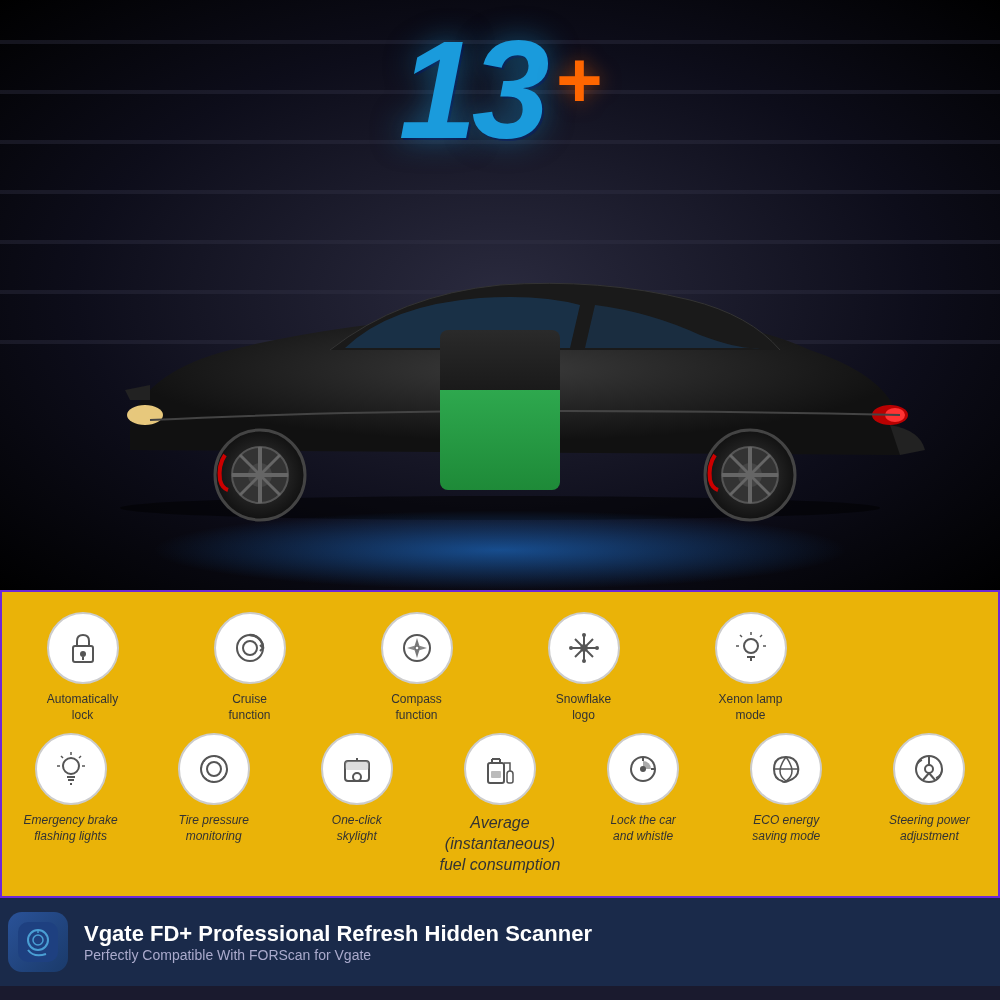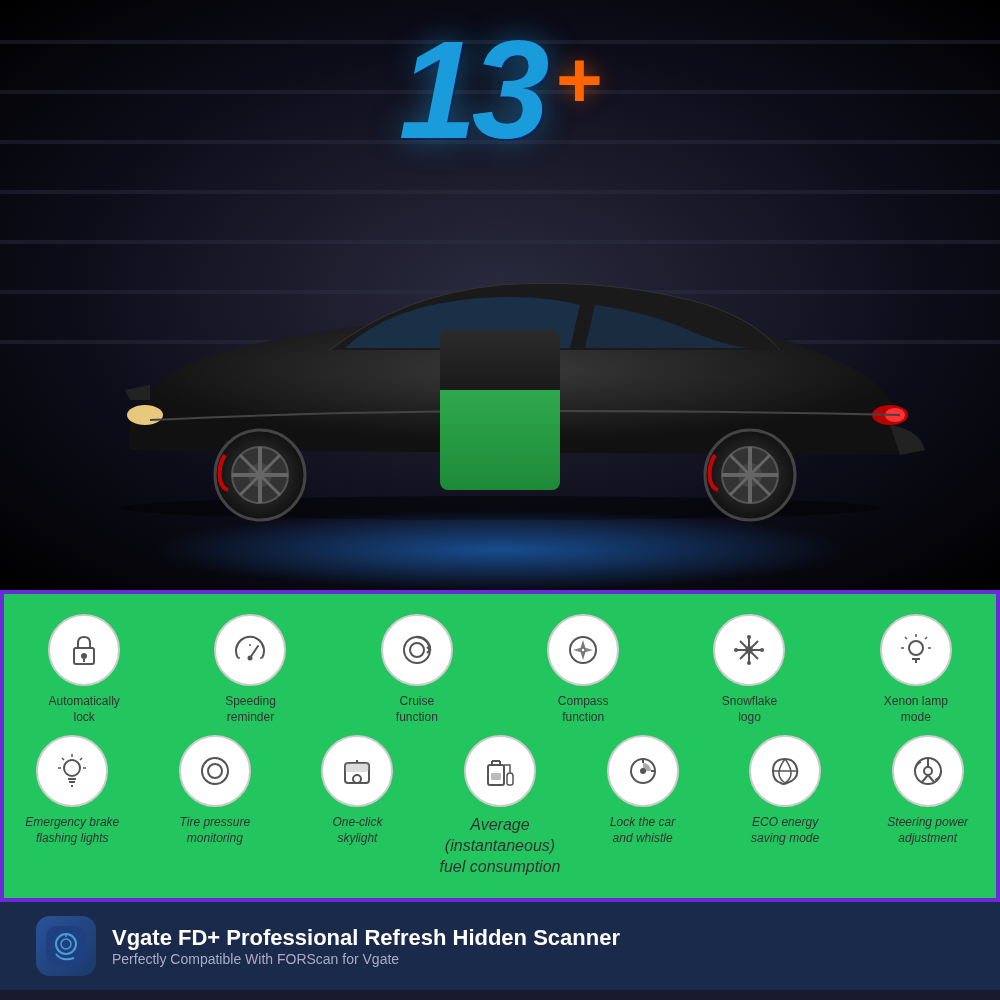--- a/index.html
+++ b/index.html
@@ -164,22 +164,22 @@
       color: white;
       font-style: italic;
       line-height: 1;
       text-shadow: 2px 2px 4px rgba(0,0,0,0.8);
       letter-spacing: 2px;
     }
 
     
     .features-section {
       width: 100%;
-      background: #22c55e;
-      border: 4px solid #6d28d9;
+      background: #eab308;
+      border: 2px solid #6d28d9;
       padding: 20px 2px;
       flex-shrink: 0;
     }
 
     .features-grid {
       display: grid;
       grid-template-columns: repeat(6, 1fr);
       gap: 10px;
       margin-bottom: 10px;
     }
@@ -210,21 +210,21 @@
     .feature-label {
       font-size: 12px;
       color: #333;
       text-align: center;
       line-height: 1.3;
     }
 
     
     .bottom-section {
       background: #1a2a4a;
-      padding: 14px 36px;
+      padding: 14px 8px;
       display: flex;
       align-items: center;
       gap: 16px;
       flex-shrink: 0;
     }
 
     .app-icon {
       width: 60px;
       height: 60px;
       background: linear-gradient(135deg, #2a5298, #1a3a6a);
@@ -358,33 +358,20 @@
           <svg viewBox="0 0 40 40">
             <rect x="10" y="18" width="20" height="16" rx="2" fill="none" stroke="#555" stroke-width="2"></rect>
             <path d="M14,18 L14,13 Q14,7 20,7 Q26,7 26,13 L26,18" fill="none" stroke="#555" stroke-width="2"></path>
             <circle cx="20" cy="26" r="3" fill="#555"></circle>
             <line x1="20" y1="29" x2="20" y2="32" stroke="#555" stroke-width="2"></line>
           </svg>
         </div>
         <div class="feature-label">Automatically<br>lock</div>
       </div>
 
-      <div class="feature-item">
-        <div class="feature-icon-circle">
-          <svg viewBox="0 0 40 40">
-            <path d="M8,28 A14,14,0,1,1,32,28" fill="none" stroke="#555" stroke-width="2"></path>
-            <line x1="20" y1="28" x2="28" y2="16" stroke="#555" stroke-width="2" stroke-linecap="round"></line>
-            <circle cx="20" cy="28" r="2.5" fill="#555"></circle>
-            <line x1="8" y1="28" x2="10" y2="28" stroke="#555" stroke-width="1.5"></line>
-            <line x1="32" y1="28" x2="30" y2="28" stroke="#555" stroke-width="1.5"></line>
-            <line x1="20" y1="14" x2="20" y2="16" stroke="#555" stroke-width="1.5"></line>
-          </svg>
-        </div>
-        <div class="feature-label">Speeding<br>reminder</div>
-      </div>
 
       <div class="feature-item">
         <div class="feature-icon-circle">
           <svg viewBox="0 0 40 40">
             <circle cx="20" cy="20" r="13" fill="none" stroke="#555" stroke-width="2"></circle>
             <circle cx="20" cy="20" r="7" fill="none" stroke="#555" stroke-width="2"></circle>
             <path d="M20,7 A13,13,0,0,1,33,20" fill="none" stroke="#555" stroke-width="2.5" stroke-linecap="round"></path>
             <polyline points="30,17 33,20 30,23" fill="none" stroke="#555" stroke-width="2"></polyline>
           </svg>
         </div>

